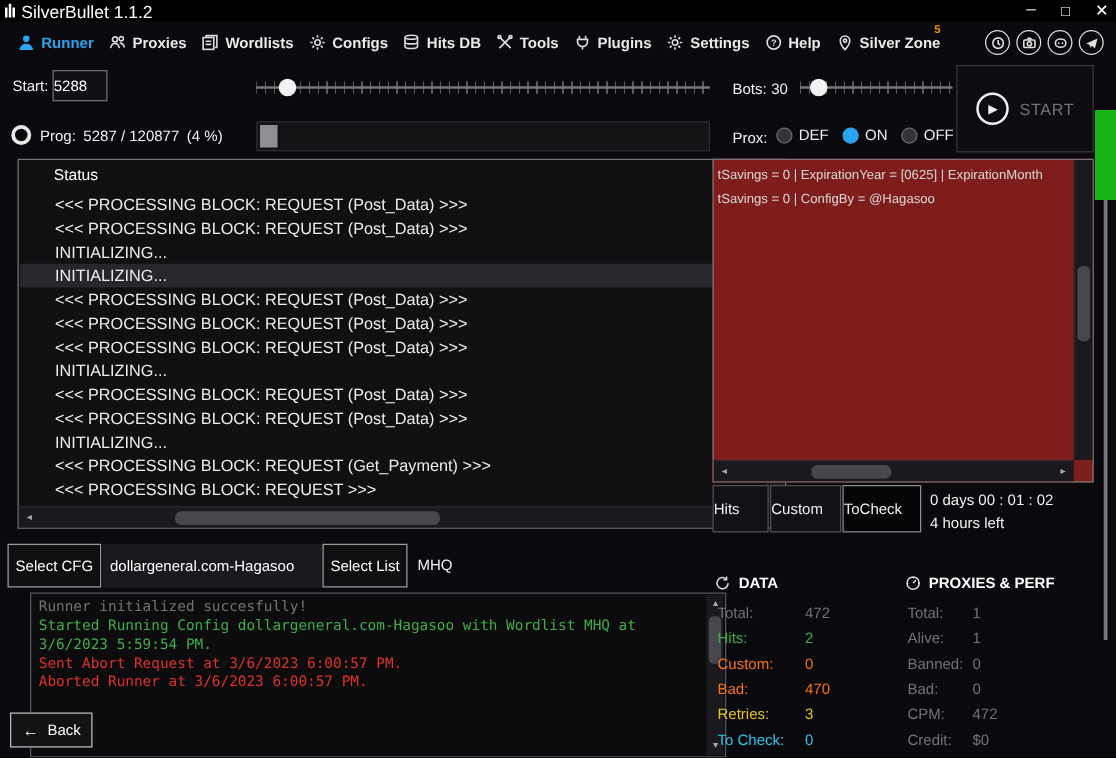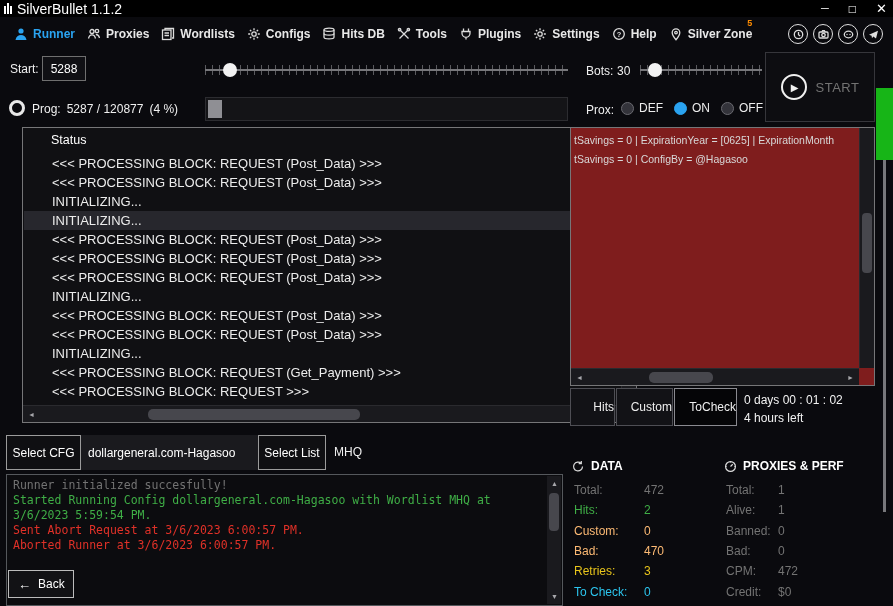--- a/index.html
+++ b/index.html
@@ -20,21 +20,21 @@
   .menu-item{position:relative;display:flex;align-items:center;gap:5px;padding:0 6px;height:100%;
              font-size:12px;font-weight:600;color:#e8e8e8;cursor:pointer;white-space:nowrap}
   .menu-item.active{color:#2aa3f0}
   .menu-item.active .ic{stroke:#2aa3f0}
   .badge{position:absolute;top:1px;right:6px;color:#ff8c00;font-size:9px;font-weight:700}
   .icon-cluster{margin-left:auto;display:flex;gap:5px;margin-right:10px}
   .cbtn{width:20px;height:20px;border:1px solid #e0e0e0;border-radius:50%;display:flex;align-items:center;justify-content:center;cursor:pointer}
   
   .lbl{position:absolute;font-size:12px;color:#f0f0f0}
   .tinput{position:absolute;background:#101014;border:1px solid #6f6f6f;color:#fff;font-size:12px;
-          text-align:center;font-family:"Liberation Sans",sans-serif}
+          font-family:"Liberation Sans",sans-serif}
   .slider{position:absolute;height:14px}
   .slider .ticks{position:absolute;left:0;right:0;top:2px;height:10px;
           background:repeating-linear-gradient(90deg,#5a5a5e 0 1px,transparent 1px 7px)}
   .slider .track{position:absolute;left:0;right:0;top:6px;height:2px;background:#77777b}
   .slider .thumb{position:absolute;top:0;width:14px;height:14px;border-radius:50%;background:#f2f2f2;cursor:pointer}
   .start-btn{position:absolute;left:765px;top:52px;width:110px;height:70px;background:#0d0d11;border:1px solid #36363b;
              display:flex;align-items:center;justify-content:center;gap:9px;cursor:pointer}
   .play-circle{width:26px;height:26px;border:2px solid #f0f0f0;border-radius:50%;display:flex;align-items:center;justify-content:center}
   .play-glyph{font-size:10px;color:#f0f0f0;margin-left:2px}
   .start-label{font-size:13px;letter-spacing:.5px;color:#737373}
@@ -53,34 +53,34 @@
   .srow{height:19px;line-height:19px;padding-left:28px;font-size:13px;color:#ececec;white-space:nowrap;cursor:default}
   .srow.hl{background:#27272d}
   .dline{height:19px;line-height:19px;padding-left:3px;font-size:10.5px;color:#d8d8d8;white-space:nowrap;overflow:hidden}
   
   .sb{position:absolute;background:#1a1a1e}
   .sb .ar{position:absolute;color:#a8a8ac;font-size:7px;line-height:1;cursor:pointer}
   .thumbV{position:absolute;left:2px;right:2px;background:#47474d;border-radius:4px;cursor:pointer}
   .thumbH{position:absolute;top:3px;height:11px;background:#47474d;border-radius:5px;cursor:pointer}
   
   .tab{position:absolute;top:388px;height:38px;background:#121216;border:1px solid #4e4e54;color:#eee;
-       font-size:12px;display:flex;align-items:center;justify-content:flex-end;cursor:pointer}
+       font-size:12px;display:flex;align-items:center;justify-content:flex-start;cursor:pointer}
   .tab.active{background:#050507;border-color:#8a8a90}
   .timer{position:absolute;left:744px;top:391px;font-size:12px;color:#f2f2f2;line-height:18px}
   
   .btn{position:absolute;background:#0f0f12;border:1px solid #9b9b9b;color:#fff;font-size:12px;
        display:flex;align-items:center;justify-content:center;cursor:pointer}
   .cfg-strip{position:absolute;left:81px;top:435px;width:177px;height:35px;background:#1a1a1e;
              display:flex;align-items:center;padding-left:7px;font-size:12px;color:#fff}
   
-  .logpanel{position:absolute;left:6px;top:474px;width:557px;height:132px;background:#0c0c0f;border:1px solid #55585c}
+  .logpanel{position:absolute;left:24px;top:474px;width:557px;height:132px;background:#0c0c0f;border:1px solid #55585c}
   .loglines{position:absolute;top:3px;left:6px;right:18px;font-family:"DejaVu Sans Mono",monospace;
             font-size:11.5px;line-height:15px;white-space:normal}
   .c-white{color:#737373}.c-green{color:#3fae46}.c-red{color:#e03128}
-  .c-orange{color:#fdba74}.c-yellow{color:#e8c41b}.c-cyan{color:#2cc5ee}
+  .c-orange{color:#f97316}.c-yellow{color:#e8c41b}.c-cyan{color:#2cc5ee}
   .back-btn{position:absolute;left:8px;top:570px;width:66px;height:28px;background:#121215;border:1px solid #bcbcbc;
             display:flex;align-items:center;gap:7px;padding-left:9px;font-size:12px;color:#fff;cursor:pointer}
   .back-glyph{font-size:13px;color:#fff;line-height:1}
   
   .stats{position:absolute;top:459px}
   .stats-header{display:flex;align-items:center;gap:6px;font-size:12px;font-weight:700;color:#fff}
   .stat-row{display:flex;height:20.3px;align-items:center;font-size:12px}
   .stat-row .sl{display:inline-block}
   .d-rows .sl{width:70px}
   .p-rows .sl{width:52px}
@@ -252,21 +252,21 @@
     <span class="radio sel">
         <span class="rdot"></span>
         <span>ON</span>
       </span>
     <span class="radio">
         <span class="rdot"></span>
         <span>OFF</span>
       </span>
   </div>
 
-  <div class="panel" style="left:22px;top:127px;width:615px;height:296px">
+  <div class="panel" style="left:14px;top:127px;width:615px;height:296px">
     <div class="status-header">Status</div>
     <div class="status-list">
       <div class="srow">&lt;&lt;&lt; PROCESSING BLOCK: REQUEST (Post_Data) &gt;&gt;&gt;</div>
       <div class="srow">&lt;&lt;&lt; PROCESSING BLOCK: REQUEST (Post_Data) &gt;&gt;&gt;</div>
       <div class="srow">INITIALIZING...</div>
       <div class="srow hl">INITIALIZING...</div>
       <div class="srow">&lt;&lt;&lt; PROCESSING BLOCK: REQUEST (Post_Data) &gt;&gt;&gt;</div>
       <div class="srow">&lt;&lt;&lt; PROCESSING BLOCK: REQUEST (Post_Data) &gt;&gt;&gt;</div>
       <div class="srow">&lt;&lt;&lt; PROCESSING BLOCK: REQUEST (Post_Data) &gt;&gt;&gt;</div>
       <div class="srow">INITIALIZING...</div>

